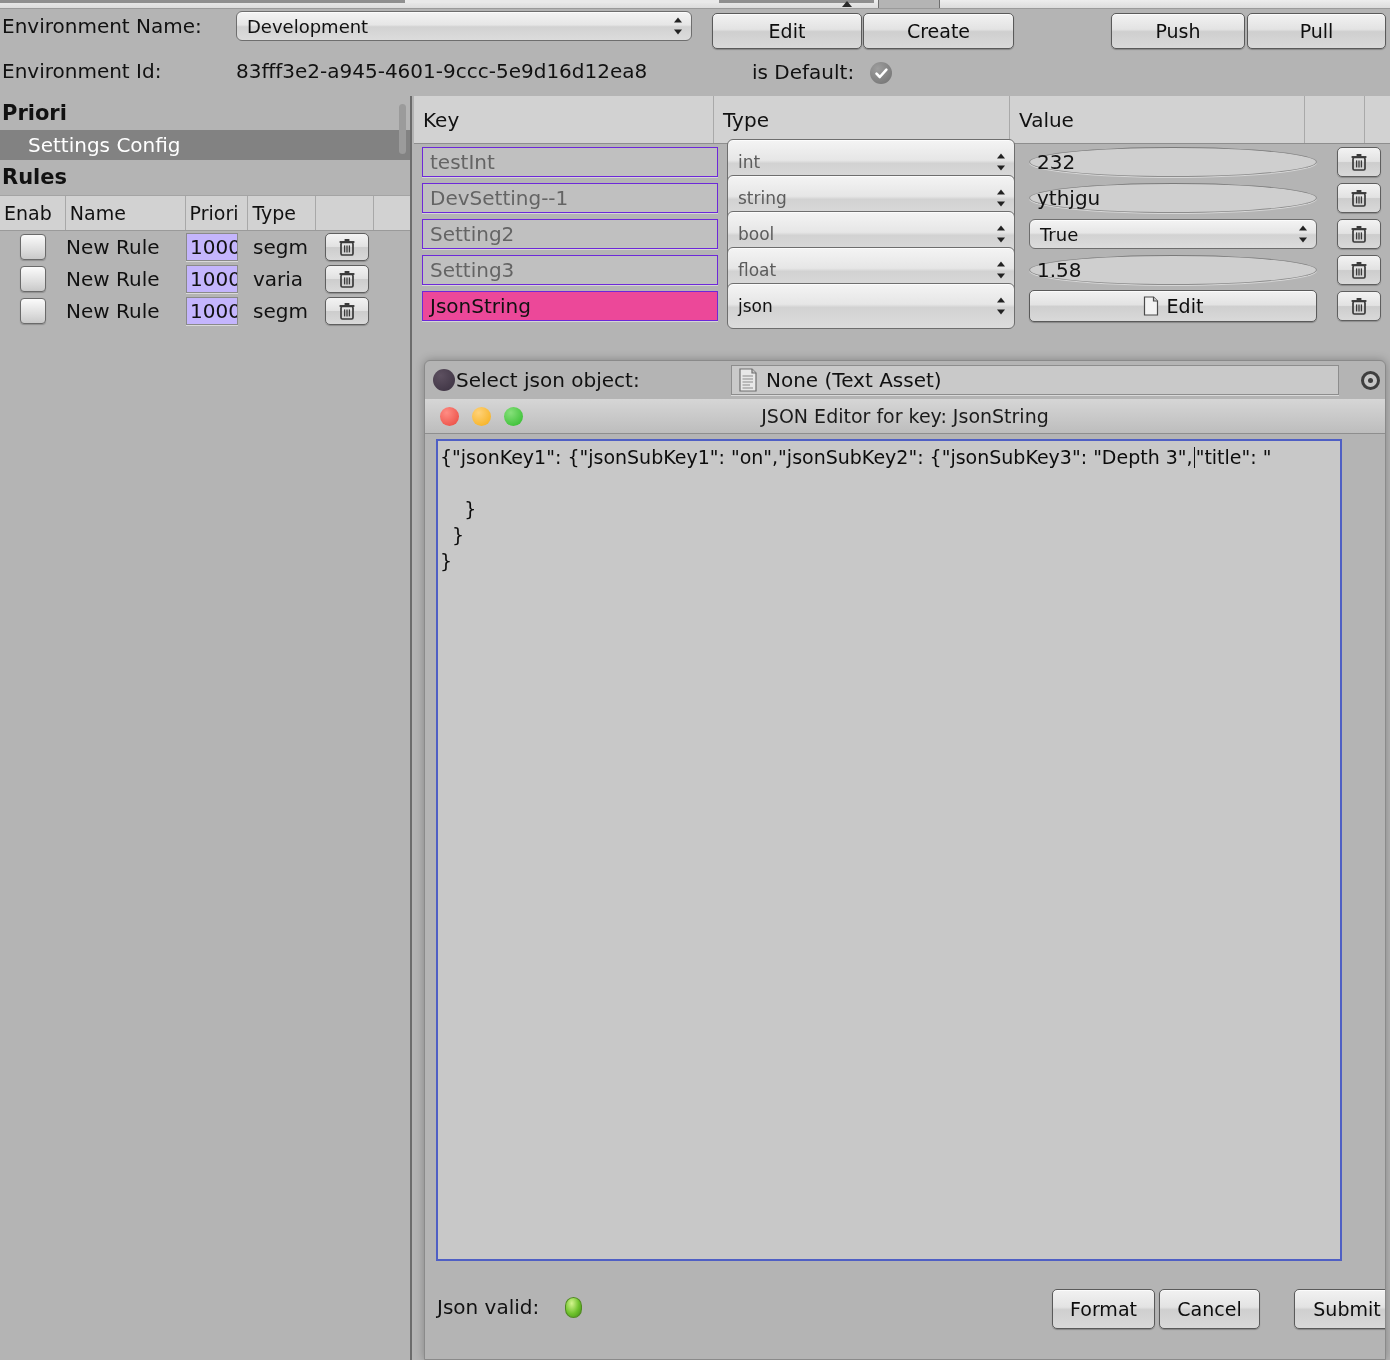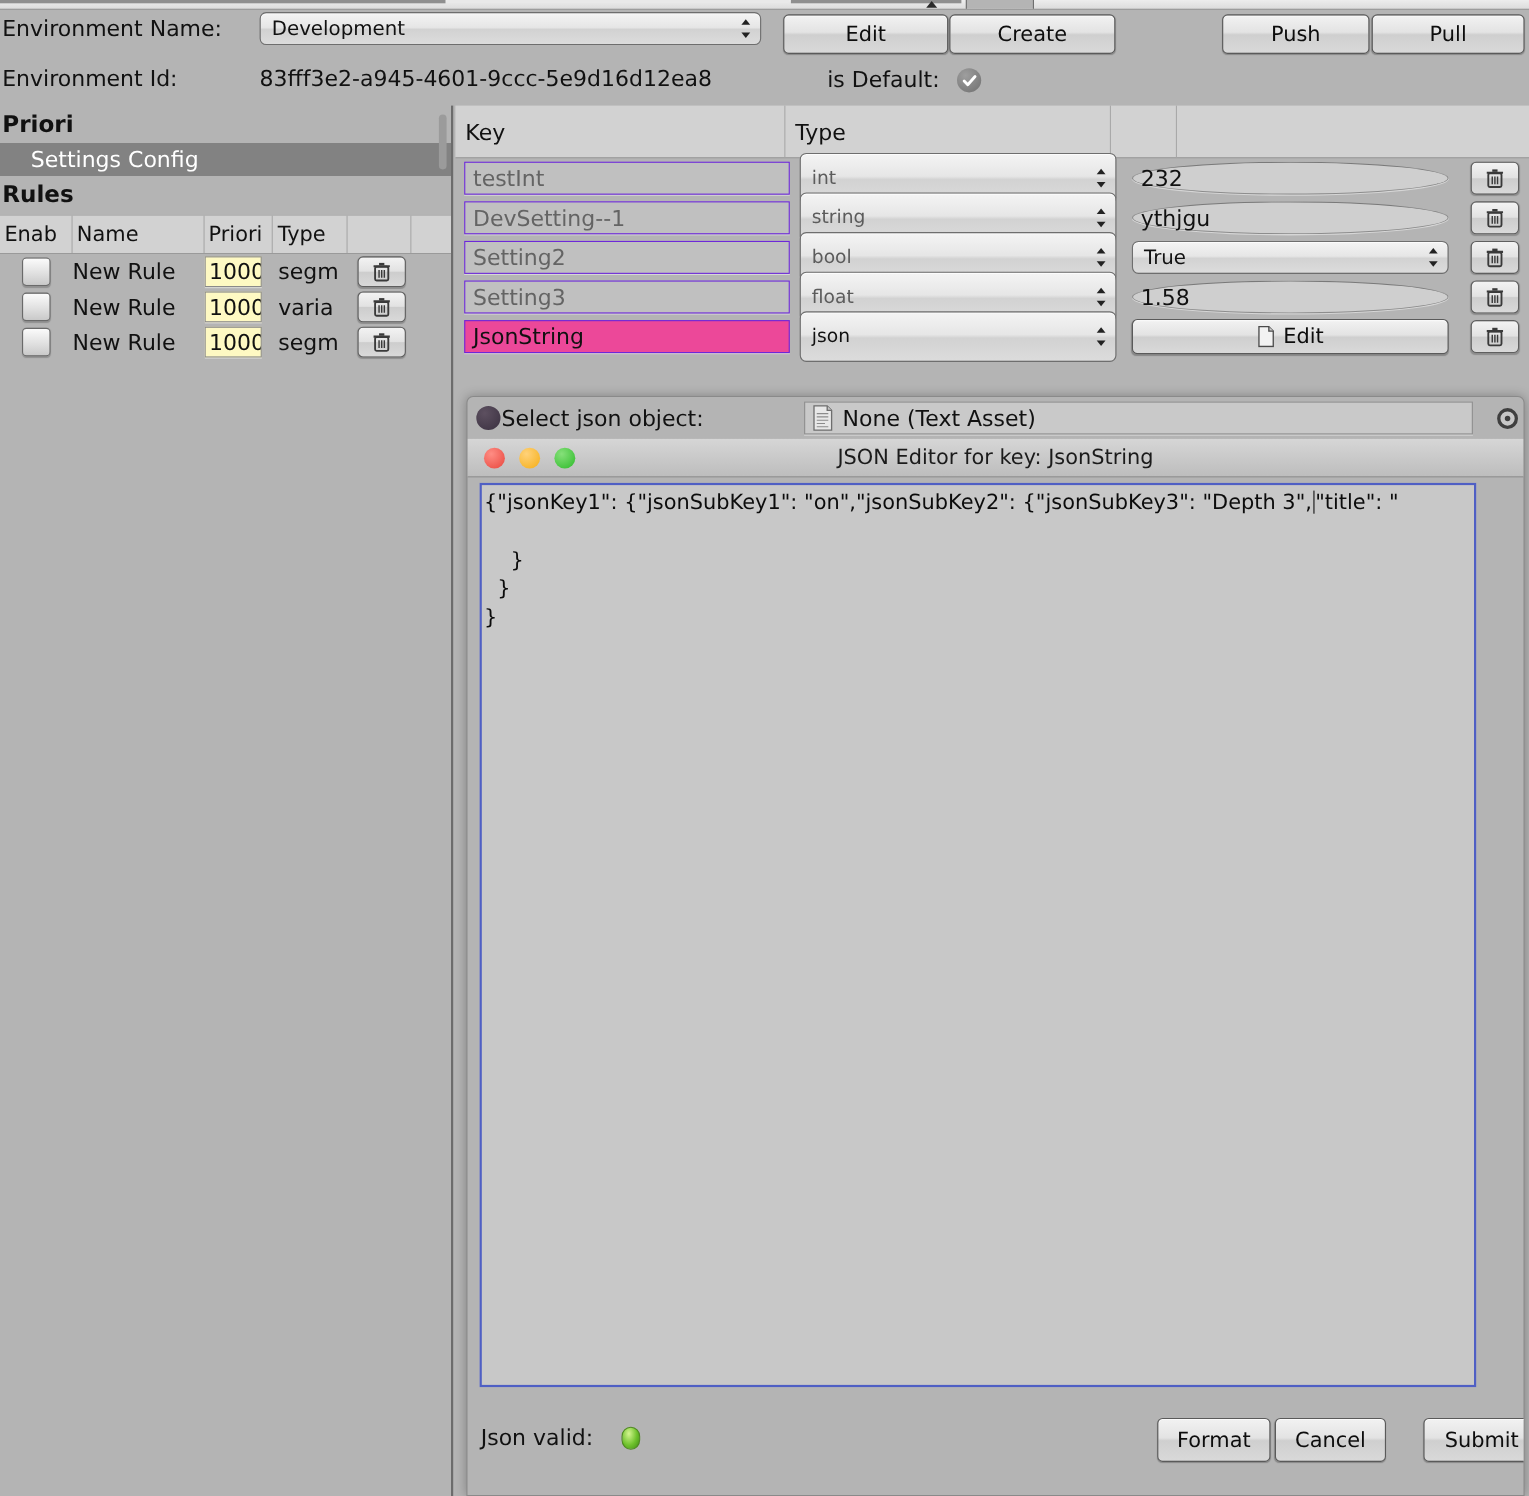--- a/index.html
+++ b/index.html
@@ -148,21 +148,21 @@
   .ruleRow { height: 32px; display: flex; align-items: center; font-size: 20px; }
   .ruleRow .cell { display: flex; align-items: center; box-sizing: border-box; overflow: hidden; white-space: nowrap; height: 100%; }
   .cbx {
     width: 24px; height: 24px; border-radius: 4px;
     background: linear-gradient(to bottom,#fbfbfb,#dedede 60%,#c9c9c9);
     border: 1px solid #6a6a6a;
     box-shadow: 0 1px 1px rgba(0,0,0,0.2);
   }
   .numfield {
     width: 52px; height: 28px;
-    background: #fef9c3;
+    background: #c4b5fd;
     border: 1px solid #8a8a8a;
     box-shadow: 0 1px 0 rgba(255,255,255,0.5);
     box-sizing: border-box;
     display: flex; align-items: center;
     padding-left: 3px;
     font-size: 20px;
     overflow: hidden;
   }
   .trashbtn {
     width: 44px; height: 28px; border-radius: 5px;
@@ -453,20 +453,21 @@
       </div>
     </div>
 
   <div id="leftScroll"></div>
 </div>
 
 <div id="kvtable">
   <div id="kvHeader">
     <div class="hcell" style="width:300px">Key</div>
     <div class="hcell" style="width:296px">Type</div>
+    <div class="hcell" style="width:295px">Value</div>
     <div class="hcell" style="width:60px"></div>
     <div class="hcell" style="width:25px;border-right:none"></div>
   </div>
   <div id="kvRows">
       <div class="kvRow">
         <div class="keycell">
           <span>testInt</span>
         </div>
         <div class="typecell popup">
           <span>int</span>

